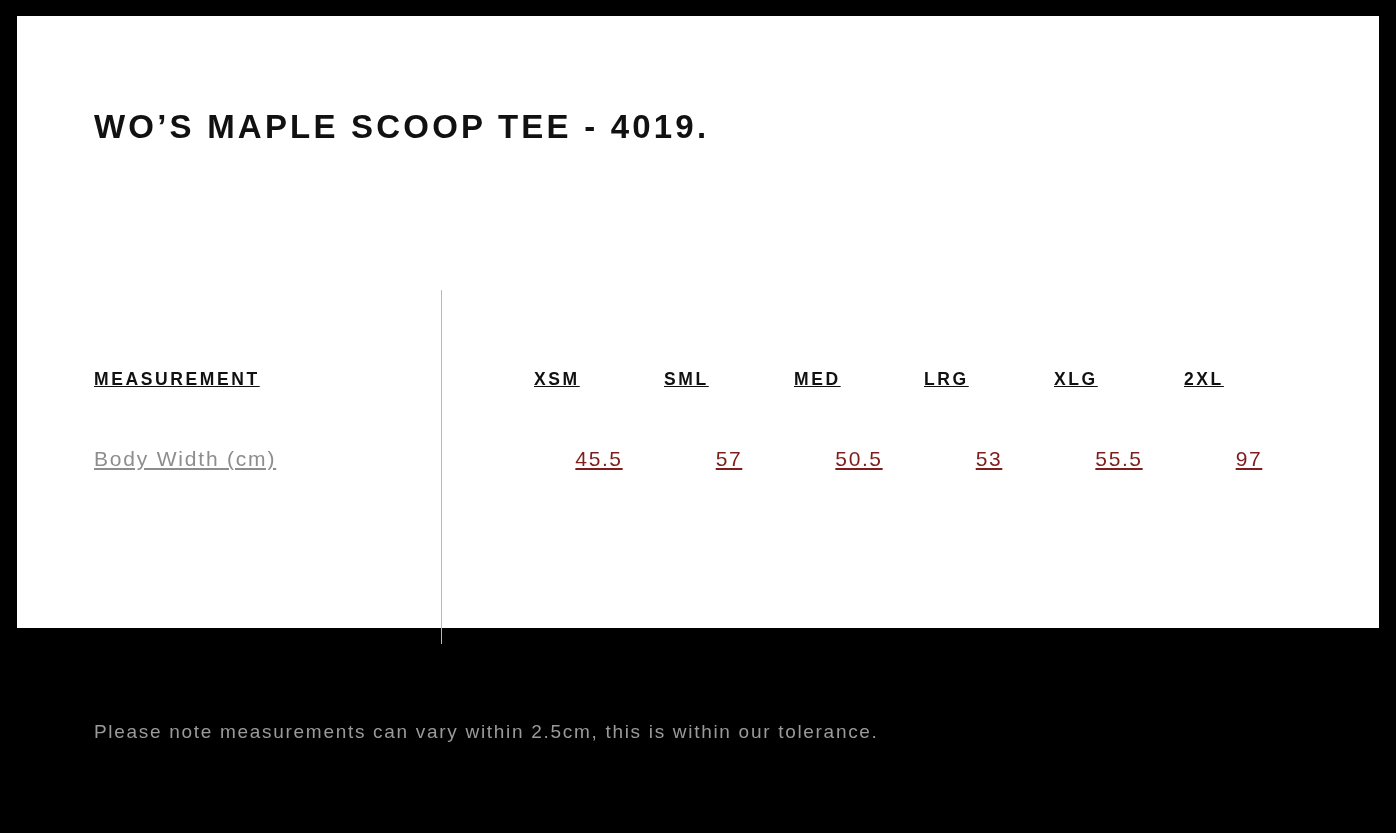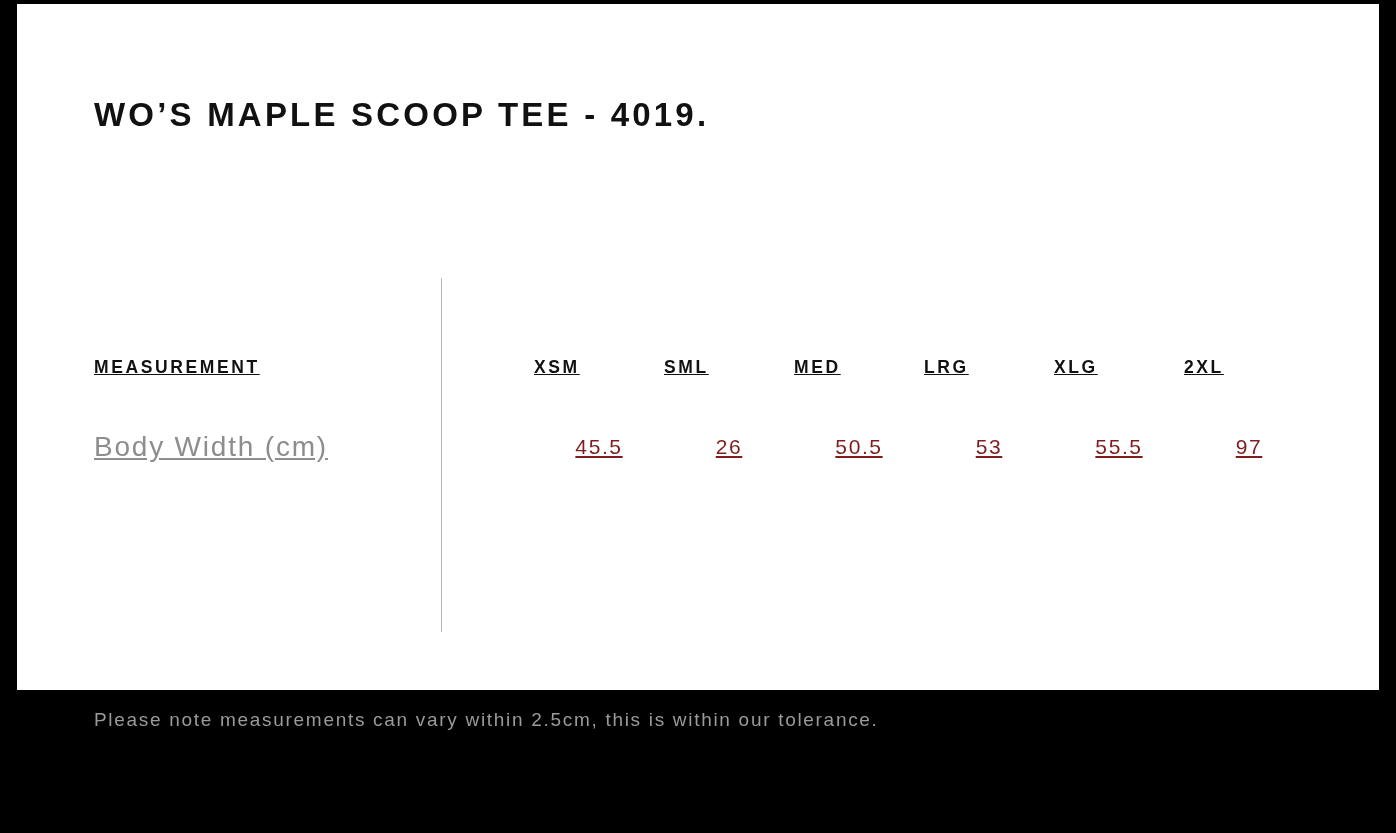--- a/index.html
+++ b/index.html
@@ -9,23 +9,23 @@
   body {
     width: 1396px;
     height: 833px;
     background: #000000;
     font-family: "Liberation Sans", sans-serif;
     overflow: hidden;
   }
   .page {
     position: absolute;
     left: 17px;
-    top: 4px;
+    top: 16px;
     width: 1362px;
-    height: 686px;
+    height: 612px;
     background: #ffffff;
     box-sizing: border-box;
   }
   .title {
     position: absolute;
     left: 77px;
     top: 92px;
     font-size: 33px;
     font-weight: bold;
     letter-spacing: 3.2px;
@@ -74,21 +74,21 @@
     height: 94px;
     font-size: 21px;
     letter-spacing: 1.6px;
     color: #7f1d1d;
     text-align: center;
     font-weight: 400;
   }
   tbody td.row-label {
     text-align: left;
     color: #8d8d8d;
-    font-size: 28px;
+    font-size: 21px;
     letter-spacing: 1.8px;
   }
   .note {
     position: absolute;
     left: 77px;
     top: 705px;
     font-size: 19px;
     letter-spacing: 1.7px;
     color: #9a9a9a;
     white-space: nowrap;
@@ -121,21 +121,21 @@
         <th>MED</th>
         <th>LRG</th>
         <th>XLG</th>
         <th>2XL</th>
       </tr>
     </thead>
     <tbody>
       <tr>
         <td class="row-label">Body Width (cm)</td>
         <td>45.5</td>
-        <td>26</td>
+        <td>57</td>
         <td>50.5</td>
         <td>53</td>
         <td>55.5</td>
         <td>97</td>
       </tr>
     </tbody>
   </table>
 
   <div class="note">Please note measurements can vary within 2.5cm, this is within our tolerance.</div>
 

